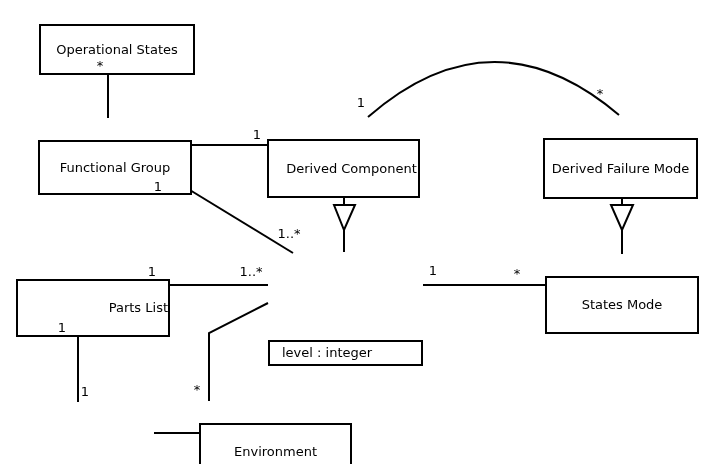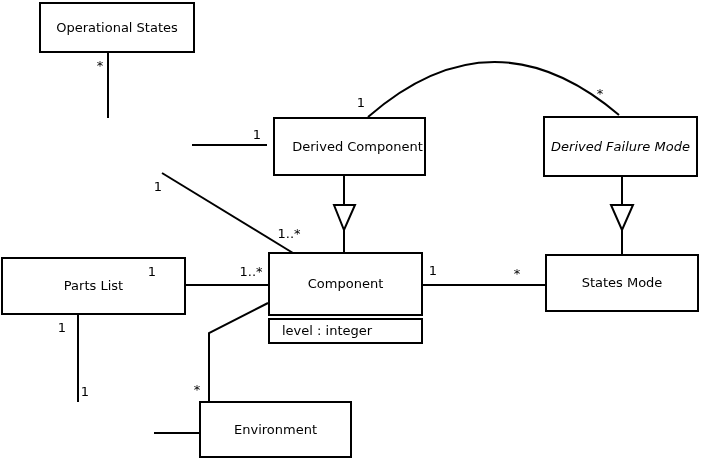--- a/index.html
+++ b/index.html
@@ -28,40 +28,41 @@
     border: 2px solid #000000;
     background: #ffffff;
     display: flex;
     align-items: center;
     justify-content: center;
     font-size: 13px;
     line-height: 1.2;
     text-align: center;
     z-index: 2;
     white-space: nowrap;
+    margin-top: 22px;
   }
   .uml-attr {
     justify-content: flex-start;
     padding-left: 12px;
     text-align: center;
   }
   .mult {
     position: absolute;
     transform: translate(-50%, -50%);
     font-size: 13px;
     line-height: 1;
     z-index: 3;
     white-space: nowrap;
   }
   
   #box-operational-states  { left: 39px;  top: 2px;   width: 156px; height: 51px; }
   #box-functional-group    { left: 38px;  top: 118px; width: 154px; height: 55px; }
-  #box-derived-component   { left: 273px; top: 117px; width: 153px; height: 59px; padding-left: 16px; }
-  #box-derived-failure-mode{ left: 543px; top: 116px; width: 155px; height: 61px; font-style: italic; }
-  #box-parts-list          { left: 1px;   top: 257px; width: 185px; height: 58px; }
+  #box-derived-component   { left: 267px; top: 117px; width: 153px; height: 59px; padding-left: 16px; }
+  #box-derived-failure-mode{ left: 543px; top: 116px; width: 155px; height: 61px; }
+  #box-parts-list          { left: 16px;   top: 257px; width: 154px; height: 58px; justify-content: flex-end; }
   #box-component           { left: 268px; top: 252px; width: 155px; height: 64px; }
   #box-component-attr      { left: 268px; top: 318px; width: 155px; height: 26px; }
   #box-failure-mode        { left: 545px; top: 254px; width: 154px; height: 58px; }
   #box-system              { left: 1px;   top: 402px; width: 153px; height: 59px; }
   #box-environment         { left: 199px; top: 401px; width: 153px; height: 57px; text-align: right; }
   
   #m-op-fg-star      { left: 100px; top: 65px;  }
   #m-fg-dc-one       { left: 257px; top: 134px; }
   #m-fg-comp-one     { left: 158px; top: 186px; }
   #m-fg-comp-many    { left: 289px; top: 233px; }
@@ -106,36 +107,36 @@
 
     <polyline points="268,303 209,333 209,401" fill="none" stroke="#000" stroke-width="2"></polyline>
 
     <line x1="154" y1="433" x2="199" y2="433" stroke="#000" stroke-width="2"></line>
   </svg>
 
   <div class="uml-box" id="box-operational-states">
     <span>Operational States</span>
   </div>
 
+  <div class="uml-box" id="box-functional-group">
+    <span>Functional Group</span>
+  </div>
 
   <div class="uml-box" id="box-derived-component">
     <span>Derived Component</span>
   </div>
 
   <div class="uml-box" id="box-derived-failure-mode">
     <span>Derived Failure Mode</span>
   </div>
 
   <div class="uml-box" id="box-parts-list">
     <span>Parts List</span>
   </div>
 
-  <div class="uml-box" id="box-component">
-    <span>Component</span>
-  </div>
   <div class="uml-box uml-attr" id="box-component-attr">
     <span>level : integer</span>
   </div>
 
   <div class="uml-box" id="box-failure-mode">
     <span>States Mode</span>
   </div>
 
 
   <div class="uml-box" id="box-environment">

